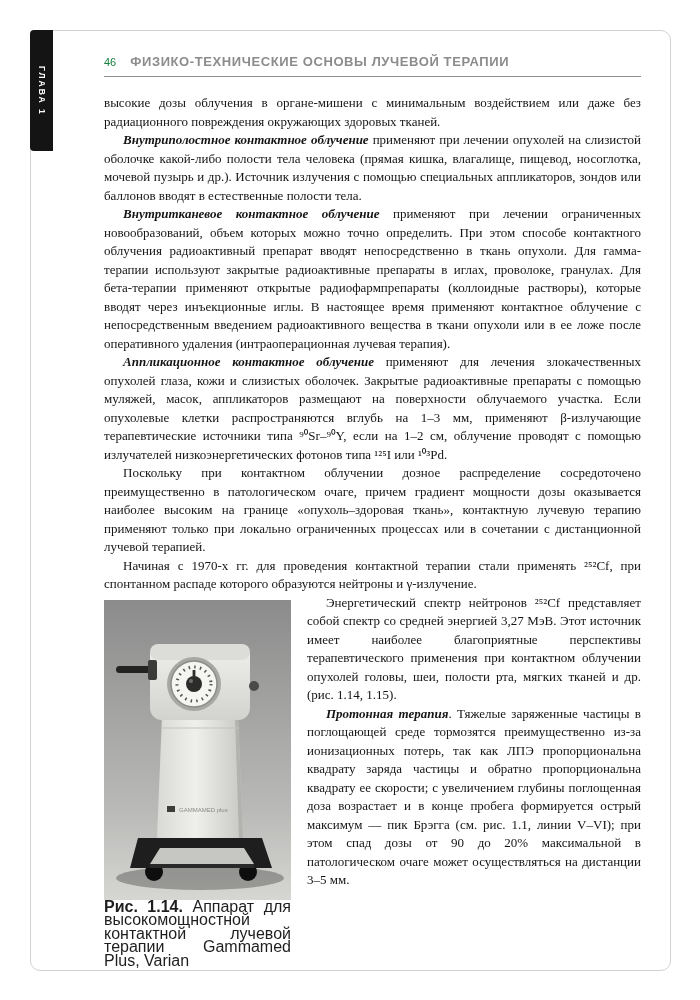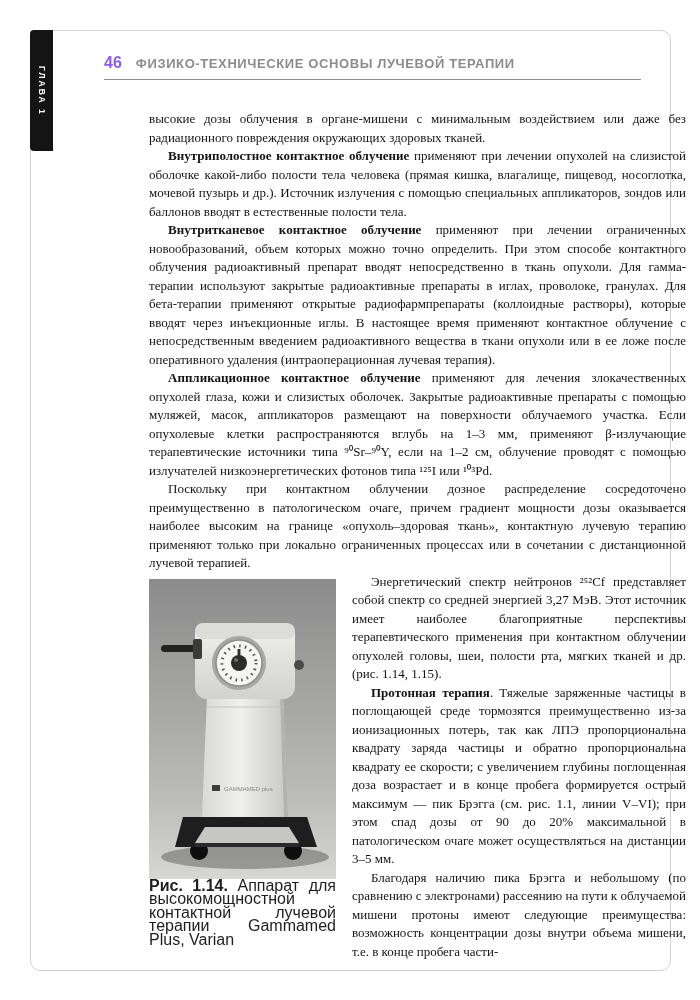--- a/index.html
+++ b/index.html
@@ -21,34 +21,34 @@
     writing-mode:vertical-rl; white-space:nowrap;
     font-family:"Liberation Sans", sans-serif; font-size:8.5px; font-weight:bold;
     letter-spacing:2px; color:#ffffff;
   }
   .header {
     position:absolute; left:104px; top:54px; width:537px;
     display:flex; align-items:baseline; gap:14px;
     border-bottom:1.5px solid #909090; padding-bottom:7px;
   }
   .page-num {
-    font-family:"Liberation Sans", sans-serif; font-weight:bold;
-    font-size:16px; color:#8b5cf6;
+    font-family:"Liberation Sans", sans-serif; font-weight:normal;
+    font-size:11px; color:#15803d;
   }
   .running-title {
     font-family:"Liberation Sans", sans-serif; font-size:13px; font-weight:bold;
     color:#8c8c8c; letter-spacing:0.6px;
   }
   .bodytext {
-    position:absolute; left:104px; top:110px; width:537px;
-    font-size:13px; line-height:18.5px; text-align:justify; color:#141414;margin-left:45px;
+    position:absolute; left:104px; top:94px; width:537px;
+    font-size:13px; line-height:18.5px; text-align:justify; color:#141414;
   }
   .bodytext p { margin:0; }
   .indent { text-indent:19px; }
-  .lead { font-weight:bold; }
+  .lead { font-weight:bold; font-style:italic; }
   .figure { float:left; width:187px; margin:6px 16px 2px 0; }
   .photo {
     width:187px; height:300px; box-shadow:inset 0 0 18px rgba(0,0,0,.25);
     background:#9a9a9a;
   }
   .photo svg { display:block; }
   .caption {
     margin-top:8px; font-family:Liberation Sans, sans-serif;
     font-size:16px; line-height:13.5px; text-align:justify; color:#1e1e1e;
   }
@@ -73,20 +73,21 @@
     <p><span>высокие дозы облучения в органе-мишени с минимальным воздействием или даже без радиационного повреждения окружающих здоровых тканей.</span></p>
 
     <p class="indent"><span class="lead">Внутриполостное контактное облучение</span><span> применяют при лечении опухолей на слизистой оболочке какой-либо полости тела человека (прямая кишка, влагалище, пищевод, носоглотка, мочевой пузырь и др.). Источник излучения с помощью специальных аппликаторов, зондов или баллонов вводят в естественные полости тела.</span></p>
 
     <p class="indent"><span class="lead">Внутритканевое контактное облучение</span><span> применяют при лечении ограниченных новообразований, объем которых можно точно определить. При этом способе контактного облучения радиоактивный препарат вводят непосредственно в ткань опухоли. Для гамма-терапии используют закрытые радиоактивные препараты в иглах, проволоке, гранулах. Для бета-терапии применяют открытые радиофармпрепараты (коллоидные растворы), которые вводят через инъекционные иглы. В настоящее время применяют контактное облучение с непосредственным введением радиоактивного вещества в ткани опухоли или в ее ложе после оперативного удаления (интраоперационная лучевая терапия).</span></p>
 
     <p class="indent"><span class="lead">Аппликационное контактное облучение</span><span> применяют для лечения злокачественных опухолей глаза, кожи и слизистых оболочек. Закрытые радиоактивные препараты с помощью муляжей, масок, аппликаторов размещают на поверхности облучаемого участка. Если опухолевые клетки распространяются вглубь на 1–3 мм, применяют β-излучающие терапевтические источники типа ⁹⁰Sr–⁹⁰Y, если на 1–2 см, облучение проводят с помощью излучателей низкоэнергетических фотонов типа ¹²⁵I или ¹⁰³Pd.</span></p>
 
     <p class="indent"><span>Поскольку при контактном облучении дозное распределение сосредоточено преимущественно в патологическом очаге, причем градиент мощности дозы оказывается наиболее высоким на границе «опухоль–здоровая ткань», контактную лучевую терапию применяют только при локально ограниченных процессах или в сочетании с дистанционной лучевой терапией.</span></p>
 
+    <p class="indent"><span>Начиная с 1970-х гг. для проведения контактной терапии стали применять ²⁵²Cf, при спонтанном распаде которого образуются нейтроны и γ-излучение.</span></p>
 
     <div class="figure">
       <div class="photo">
         <svg width="187" height="300" viewBox="0 0 187 300">
           <defs>
             <linearGradient id="bgGrad" x1="0" y1="0" x2="0" y2="1">
               <stop offset="0" stop-color="#8b8b8b"></stop>
               <stop offset="0.7" stop-color="#b9b9b7"></stop>
               <stop offset="1" stop-color="#d6d6d3"></stop>
             </linearGradient>
@@ -142,15 +143,14 @@
           </g>
         </svg>
       </div>
       <p class="caption"><b>Рис. 1.14.</b><span> Аппарат для высокомощностной контактной лучевой терапии Gammamed Plus, Varian</span></p>
     </div>
 
     <p class="indent"><span>Энергетический спектр нейтронов ²⁵²Cf представляет собой спектр со средней энергией 3,27 МэВ. Этот источник имеет наиболее благоприятные перспективы терапевтического применения при контактном облучении опухолей головы, шеи, полости рта, мягких тканей и др. (рис. 1.14, 1.15).</span></p>
 
     <p class="indent"><span class="lead">Протонная терапия</span><span>. Тяжелые заряженные частицы в поглощающей среде тормозятся преимущественно из-за ионизационных потерь, так как ЛПЭ пропорциональна квадрату заряда частицы и обратно пропорциональна квадрату ее скорости; с увеличением глубины поглощенная доза возрастает и в конце пробега формируется острый максимум — пик Брэгга (см. рис. 1.1, линии V–VI); при этом спад дозы от 90 до 20% максимальной в патологическом очаге может осуществляться на дистанции 3–5 мм.</span></p>
 
-    <p class="indent"><span>Благодаря наличию пика Брэгга и небольшому (по сравнению с электронами) рассеянию на пути к облучаемой мишени протоны имеют следующие преимущества: возможность концентрации дозы внутри объема мишени, т.е. в конце пробега части-</span></p>
   </div>
 </div>
 
 </body></html>

